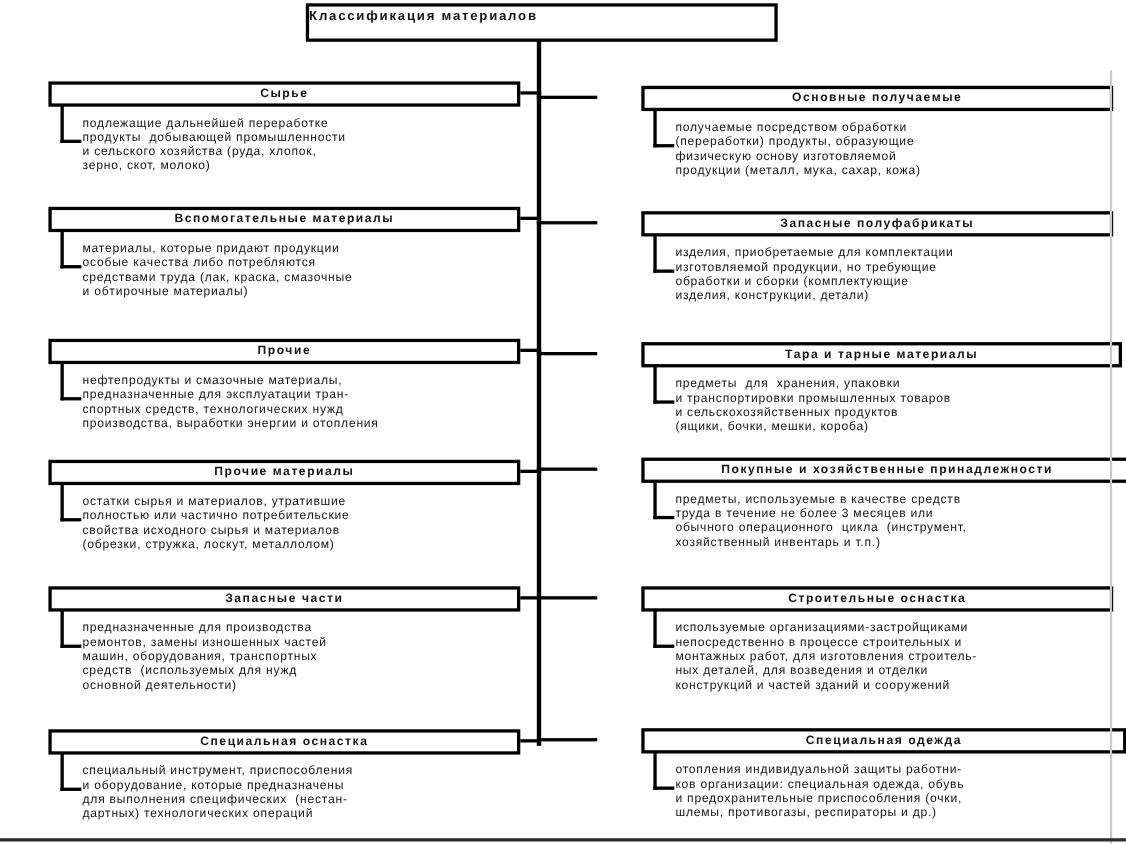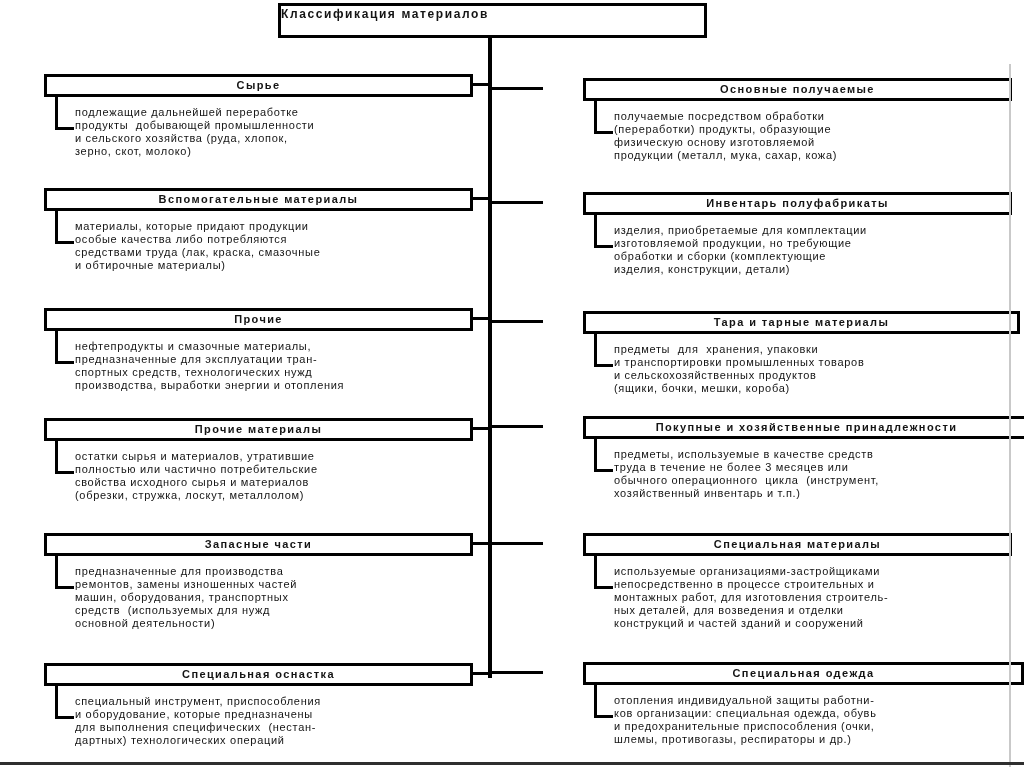--- a/index.html
+++ b/index.html
@@ -124,21 +124,21 @@
     <div class="head"><span>Основные получаемые</span></div>
     <div class="elbow"></div>
     <p class="desc">получаемые посредством обработки
 (переработки) продукты, образующие
 физическую основу изготовляемой
 продукции (металл, мука, сахар, кожа)</p>
   </section>
 
   <section class="node right" style="top:192px">
     <div class="hconn"></div>
-    <div class="head"><span>Инвентарь полуфабрикаты</span></div>
+    <div class="head"><span>Запасные полуфабрикаты</span></div>
     <div class="elbow"></div>
     <p class="desc">изделия, приобретаемые для комплектации
 изготовляемой продукции, но требующие
 обработки и сборки (комплектующие
 изделия, конструкции, детали)</p>
   </section>
 
   <section class="node right" style="top:311px;width:437px">
     <div class="hconn"></div>
     <div class="head"><span>Тара и тарные материалы</span></div>
@@ -154,21 +154,21 @@
     <div class="head"><span>Покупные и хозяйственные принадлежности</span></div>
     <div class="elbow"></div>
     <p class="desc">предметы, используемые в качестве средств
 труда в течение не более 3 месяцев или
 обычного операционного  цикла  (инструмент,
 хозяйственный инвентарь и т.п.)</p>
   </section>
 
   <section class="node right" style="top:533px">
     <div class="hconn"></div>
-    <div class="head"><span>Специальная материалы</span></div>
+    <div class="head"><span>Строительные оснастка</span></div>
     <div class="elbow"></div>
     <p class="desc">используемые организациями-застройщиками
 непосредственно в процессе строительных и
 монтажных работ, для изготовления строитель-
 ных деталей, для возведения и отделки
 конструкций и частей зданий и сооружений</p>
   </section>
 
   <section class="node right" style="top:662px;width:441px">
     <div class="hconn"></div>

